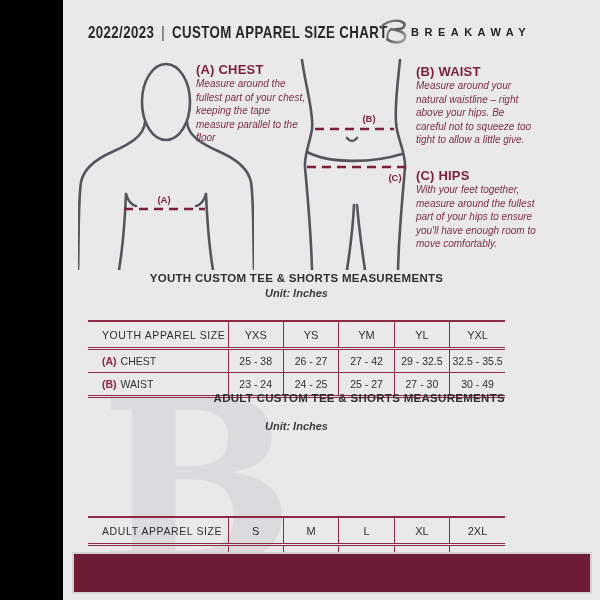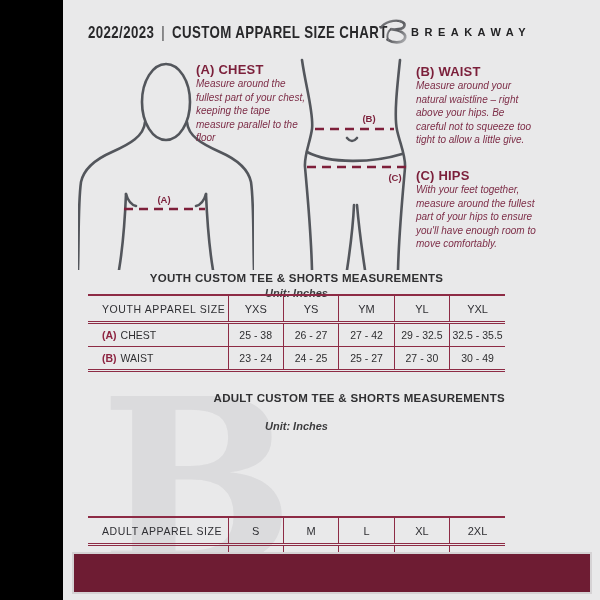--- a/index.html
+++ b/index.html
@@ -33,21 +33,21 @@
 
   
   #watermark{left:100px;top:368px;font-family:"DejaVu Serif",serif;font-weight:bold;
     font-size:230px;line-height:230px;color:rgba(100,100,112,.10);z-index:0;}
 
   
   .tbl-title{width:417px;text-align:center;font-size:11.5px;font-weight:bold;color:#303032;letter-spacing:.3px;z-index:1;}
   .tbl-unit{width:417px;text-align:center;font-size:11px;font-style:italic;font-weight:600;color:#3c3c3e;z-index:1;}
   #youth-title{left:88px;top:272px;} #youth-unit{left:88px;top:287px;}
   #adult-title{left:88px;top:392px;text-align:right;} #adult-unit{left:88px;top:420px;}
-  #youth-table{left:88px;top:294px;} #adult-table{left:88px;top:438px;}
+  #youth-table{left:88px;top:320px;} #adult-table{left:88px;top:438px;}
 
   table.size-table{border-collapse:collapse;width:417px;table-layout:fixed;z-index:1;position:relative;
     border-top:2px solid #8d2b45;}
   table.size-table th,table.size-table td{padding:0;text-align:center;overflow:hidden;}
   table.size-table thead th{height:25px;font-size:11px;font-weight:normal;color:#2f2f33;
     border-bottom:3px double #8d2b45;}
   table.size-table tbody td{height:22px;font-size:10.5px;color:#2f2f31;
     border-bottom:1px solid #8d2b45;}
   table.size-table tbody tr:last-child td{border-bottom:3px double #8d2b45;}
   table.size-table th + th, table.size-table td + td{border-left:1.5px solid #8d2b45;}

